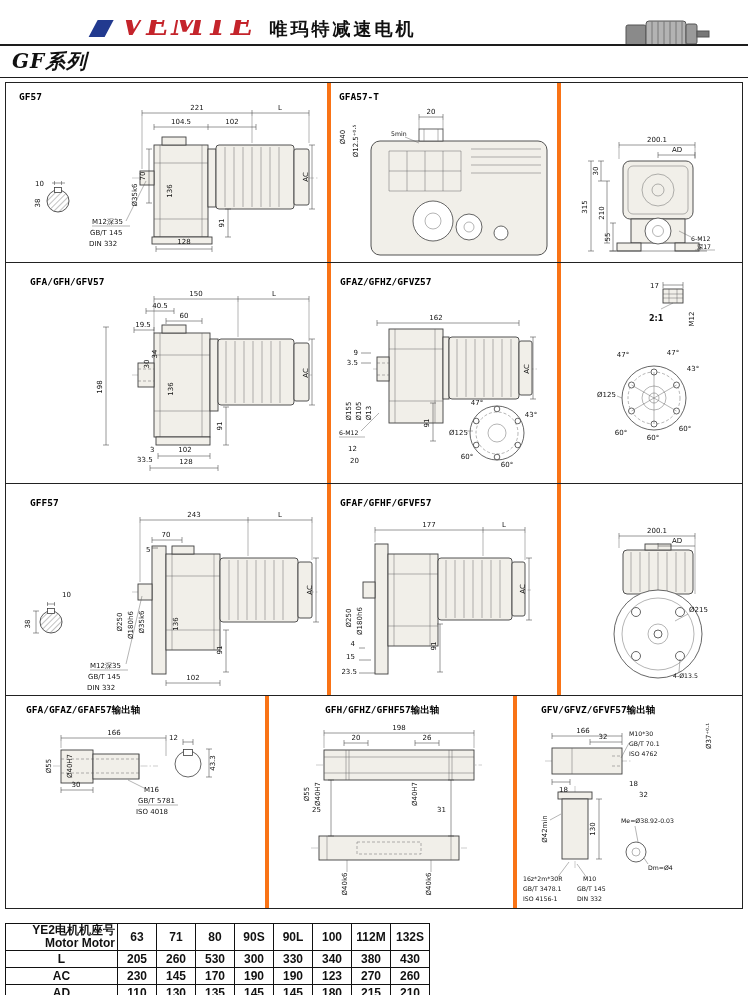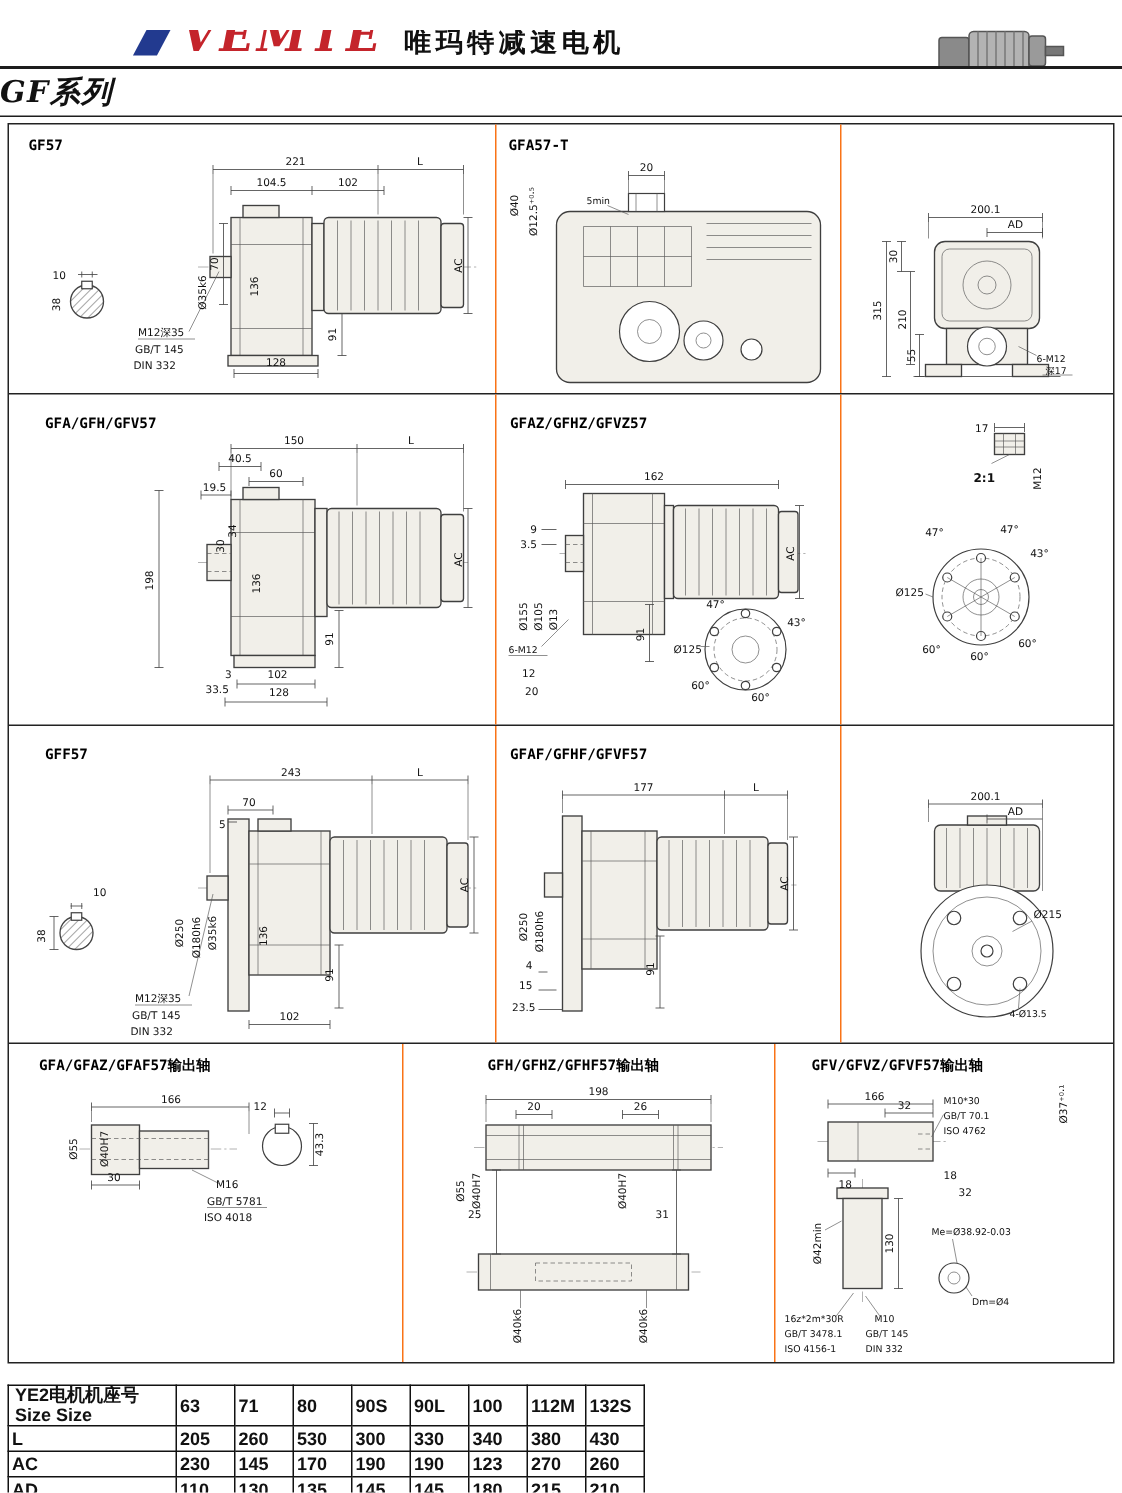--- a/index.html
+++ b/index.html
@@ -13,48 +13,48 @@
   .logo-slash { display:inline-block; width:16px; height:24px; background:#223a8f;
                 transform:skewX(-28deg); align-self:center; margin-right:-4px; }
   .logo-mark { font-family:"DejaVu Serif",serif; font-style:italic; font-weight:bold;
                font-size:30px; color:#c4242b; letter-spacing:2px; }
   .logo-cn { font-weight:bold; font-size:18px; letter-spacing:3px; color:#101010;
              font-family:"DejaVu Sans",sans-serif; }
   .thumb { position:absolute; right:34px; top:-5px; }
 
   .series-row { height:32px; border-bottom:1.5px solid #1d1d1d; display:flex; align-items:center; }
   .series { font-family:"DejaVu Serif",serif; font-style:italic; font-weight:bold;
-            font-size:20px; padding-left:0; letter-spacing:1px; }
+            font-size:20px; padding-left:12px; letter-spacing:1px; }
 
   
   .sheet { margin:4px 5px 0 5px; border:1.5px solid #222; background:#fff; }
   .row { display:flex; border-bottom:1px solid #222; }
   .row:last-child { border-bottom:none;align-items:flex-end; }
-  .panel { position:relative; border-right:1px solid #f97316; flex:none; }
+  .panel { position:relative; border-right:4px solid #f97316; flex:none; }
   .panel:last-child { border-right:none; }
   svg { display:block; }
 
   
   .o  { fill:#f1efe9; stroke:#3f3f3f; stroke-width:0.9; }
   .w  { fill:#ffffff; stroke:#3f3f3f; stroke-width:0.8; }
   .tn { stroke:#5a5a5a; stroke-width:0.45; fill:none; }
   .dm { stroke:#444; stroke-width:0.55; fill:none; }
   .cl { stroke:#999; stroke-width:0.5; fill:none; stroke-dasharray:7 2 1.5 2; }
   .dash { stroke-dasharray:3 2; }
   text.t  { font:bold 9.5px "DejaVu Sans Mono",monospace; fill:#000; }
   text.d  { font:7px "DejaVu Sans",sans-serif; fill:#111; }
   text.d6 { font:6.2px "DejaVu Sans",sans-serif; fill:#111; }
   text.d8 { font:bold 8px "DejaVu Sans",sans-serif; fill:#111; }
 
   
   .size-table { border-collapse:collapse; margin:14px 0 0 5px;
                 font-family:"Liberation Sans",sans-serif; font-size:12px; font-weight:bold; }
-  .size-table th, .size-table td { border:1px solid #111; text-align:left;
+  .size-table th, .size-table td { border:1px solid #111; text-align:center;
                 height:17px; padding:0 2px; }
-  .size-table th.lab { width:112px; text-align:left; padding-left:4px; font-size:12px; line-height:13px; }
+  .size-table th.lab { width:112px; text-align:right; padding-left:4px; font-size:12px; line-height:13px; }
   .size-table th, .size-table td { width:39px; }
   .size-table td.rlab { font-weight:bold; }
 </style>
 </head>
 <body>
 
 <div class="header">
   <div class="logo">
     <span class="logo-slash"></span>
     <span class="logo-mark">VEMTE</span>
@@ -566,21 +566,21 @@
       </svg>
     </div>
   </div>
 </div>
 
 <table class="size-table">
   <tbody>
       <tr>
     <th class="lab">
       <div>YE2电机机座号</div>
-      <div>Size Size</div>
+      <div>Motor Motor</div>
     </th>
     <th>63</th>
     <th>71</th>
     <th>80</th>
     <th>90S</th>
     <th>90L</th>
     <th>100</th>
     <th>112M</th>
     <th>132S</th>
   </tr>

